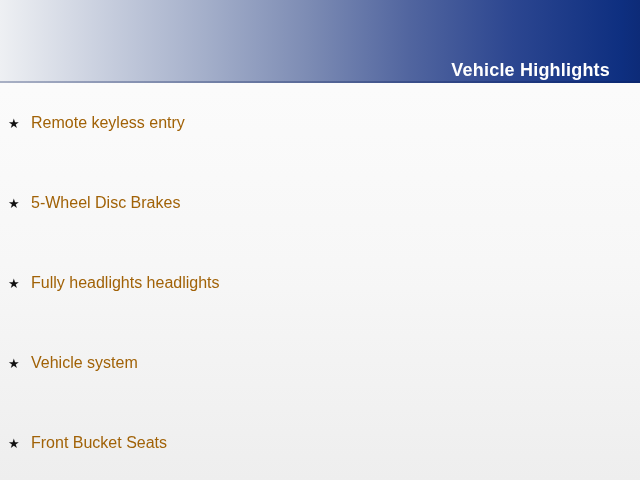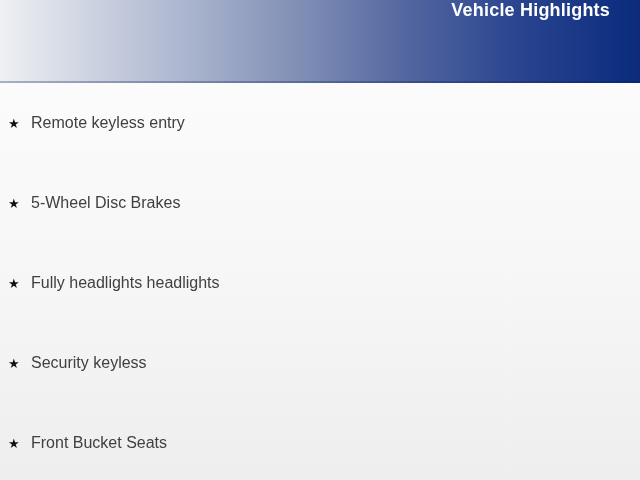--- a/index.html
+++ b/index.html
@@ -27,21 +27,21 @@
       #c4cbdc 18%,
       #a4afca 32%,
       #7d8cb4 48%,
       #51659f 64%,
       #2c4690 80%,
       #0e2f80 97%,
       #0d2b78 100%);
     border-bottom: 2px solid rgba(10, 30, 90, 0.30);
     box-sizing: border-box;
     display: flex;
-    align-items: flex-start;
+    align-items: flex-end;
     justify-content: flex-end;
     padding-left: 16px;
   }
   .header-title {
     color: #ffffff;
     font-size: 18px;
     font-weight: bold;
     padding-right: 30px;
     letter-spacing: 0.2px;
   }
@@ -65,21 +65,21 @@
     color: #111111;
     width: 16px;
     flex: 0 0 16px;
     text-align: left;
     line-height: 1;
     margin-right: 7px;
     margin-top: 1px;
   }
   .item-label {
     font-size: 16px;
-    color: #404040;
+    color: #a16207;
     line-height: 1;
   }
 </style>
 </head>
 <body>
 
 <div class="slide">
   <div class="header">
     <span class="header-title">Vehicle Highlights</span>
   </div>
@@ -95,21 +95,21 @@
     <span class="item-label">5-Wheel Disc Brakes</span>
   </li>
 
   <li>
     <span class="star">★</span>
     <span class="item-label">Fully headlights headlights</span>
   </li>
 
   <li>
     <span class="star">★</span>
-    <span class="item-label">Security keyless</span>
+    <span class="item-label">Vehicle system</span>
   </li>
 
   <li>
     <span class="star">★</span>
     <span class="item-label">Front Bucket Seats</span>
   </li>
 </ul>
   </div>
 </div>
 

